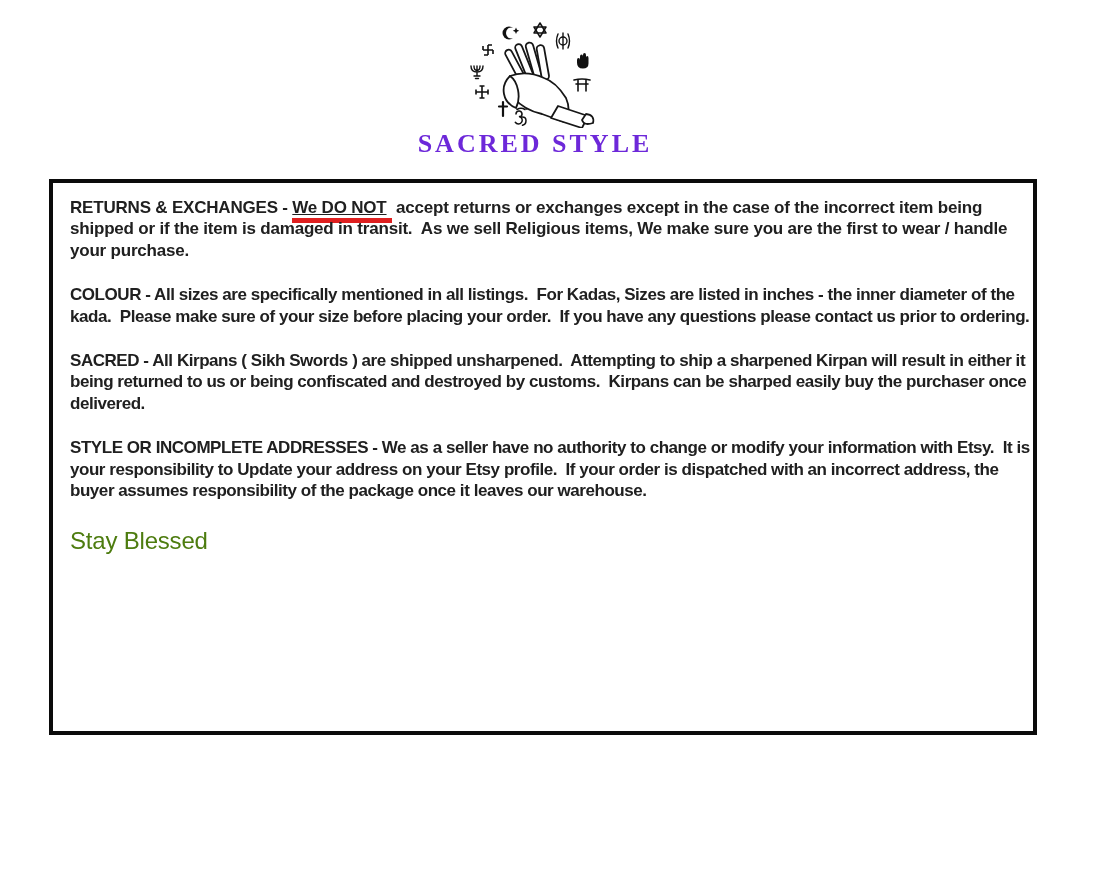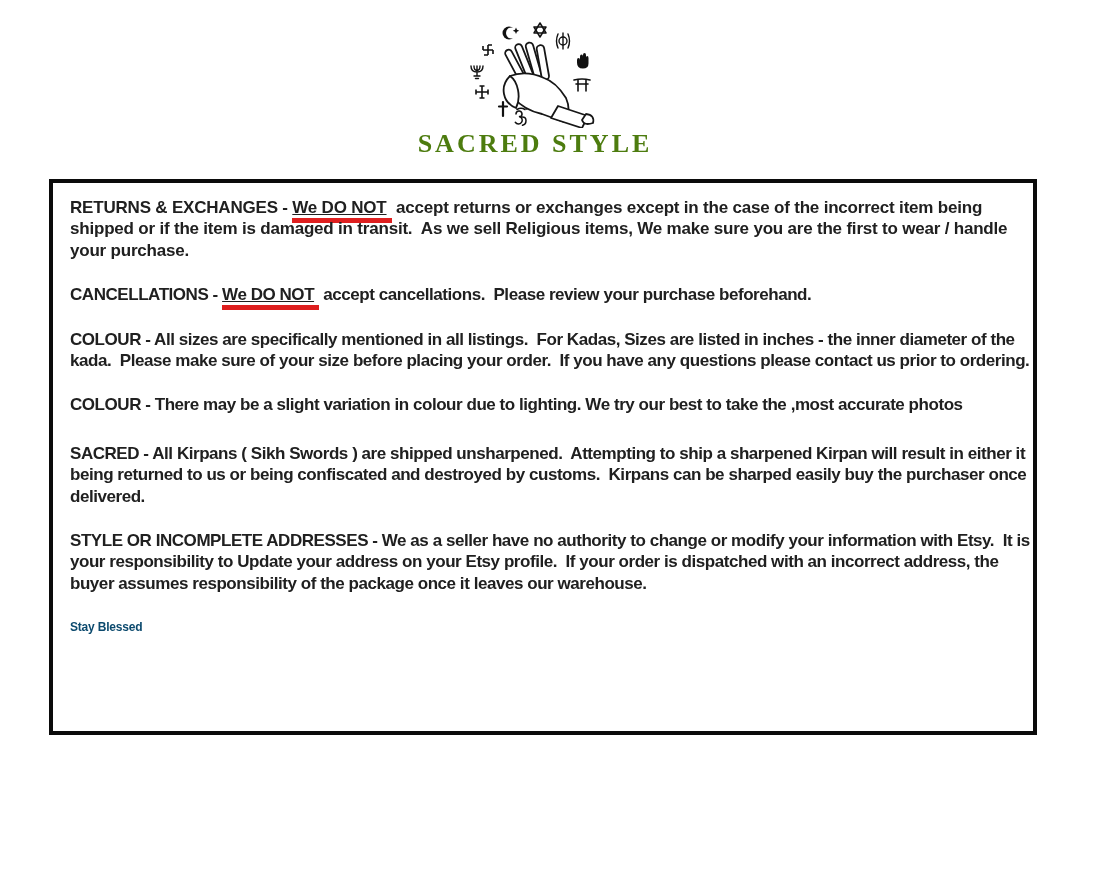--- a/index.html
+++ b/index.html
@@ -5,40 +5,40 @@
   html,body { margin:0; padding:0; background:#ffffff; }
   .page {
     position:relative; width:1115px; height:883px; background:#ffffff;
     font-family:"Liberation Sans", sans-serif; overflow:hidden;
   }
   
   .logo { position:absolute; left:415px; top:18px; width:240px; text-align:center; }
   .logo svg { display:block; margin:0 auto; }
   .brand {
     font-family:"Liberation Serif", serif; font-weight:700; font-size:26px;
-    letter-spacing:3px; color:#4d7c0f; margin-top:1px; white-space:nowrap;
+    letter-spacing:3px; color:#6d28d9; margin-top:1px; white-space:nowrap;
   }
   
   .policy-box {
     position:absolute; left:49px; top:179px; width:988px; height:556px;
     box-sizing:border-box; border:4px solid #0b0b0b; background:#ffffff;
     padding:14px 0 0 17px;
   }
   .para {
     margin:0 0 23px 0; font-size:17px; line-height:1.26; font-weight:bold;
     color:#202020; letter-spacing:-0.2px; white-space:pre-wrap;
   }
   .para.cond { letter-spacing:-0.45px; }
   .hl {
     text-decoration:underline;
     border-bottom:5px solid #df1f1f;
     padding-bottom:1px; padding-right:5px;
   }
   .closing {
-    margin:26px 0 0 0; font-size:12px; font-weight:bold; color:#0c4a6e;
+    margin:26px 0 0 0; font-size:24px; font-weight:normal; color:#4d7c0f;
     letter-spacing:-0.2px;
   }
 </style>
 </head>
 <body>
 
 <div class="page">
 
   <div class="logo">
     <svg width="170" height="110" viewBox="0 0 170 110" aria-hidden="true">
@@ -106,25 +106,23 @@
         <circle cx="13.6" cy="0.8" r="1" fill="#111111" stroke="none"></circle>
       </g>
     </svg>
     <div class="brand">SACRED STYLE</div>
   </div>
 
   <div class="policy-box">
 
     <p class="para"><span>RETURNS &amp; EXCHANGES</span><span> - </span><span class="hl">We DO NOT</span><span> accept returns or exchanges except in the case of the incorrect item being shipped or if the item is damaged in transit.  As we sell Religious items, We make sure you are the first to wear / handle your purchase.</span></p>
 
-    <p class="para cond"><span>CANCELLATIONS</span><span> - </span><span class="hl">We DO NOT</span><span> accept cancellations.  Please review your purchase beforehand.</span></p>
 
     <p class="para cond"><span>COLOUR</span><span> - </span><span>All sizes are specifically mentioned in all listings.  For Kadas, Sizes are listed in inches - the inner diameter of the kada.  Please make sure of your size before placing your order.  If you have any questions please contact us prior to ordering.</span></p>
 
-    <p class="para cond" style="margin-bottom:27px;"><span>COLOUR</span><span> - </span><span>There may be a slight variation in colour due to lighting. We try our best to take the ,most accurate photos</span></p>
 
     <p class="para cond"><span>SACRED</span><span> - </span><span>All Kirpans ( Sikh Swords ) are shipped unsharpened.  Attempting to ship a sharpened Kirpan will result in either it being returned to us or being confiscated and destroyed by customs.  Kirpans can be sharped easily buy the purchaser once delivered.</span></p>
 
     <p class="para cond"><span>STYLE OR INCOMPLETE ADDRESSES</span><span> - </span><span>We as a seller have no authority to change or modify your information with Etsy.  It is your responsibility to Update your address on your Etsy profile.  If your order is dispatched with an incorrect address, the buyer assumes responsibility of the package once it leaves our warehouse.</span></p>
 
 
     <p class="closing">Stay Blessed</p>
 
   </div>
 

